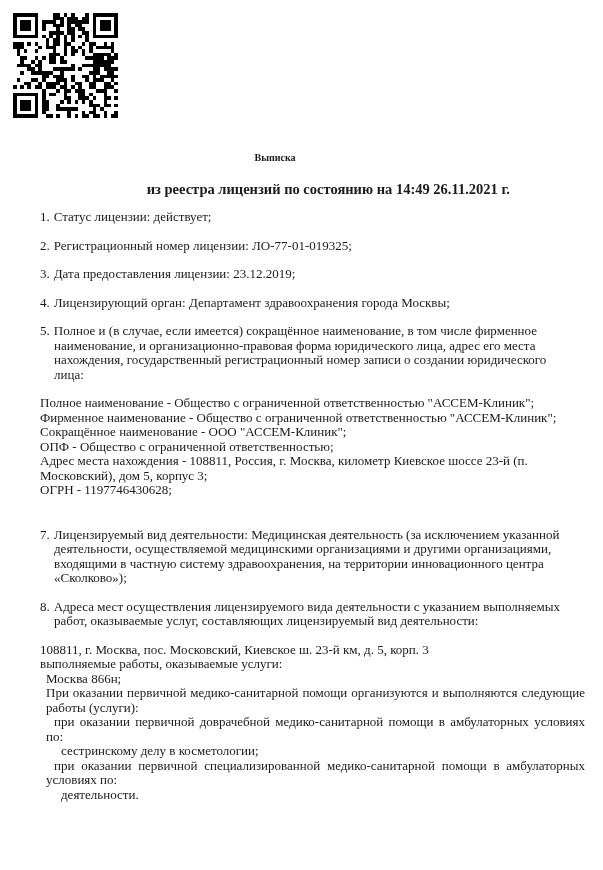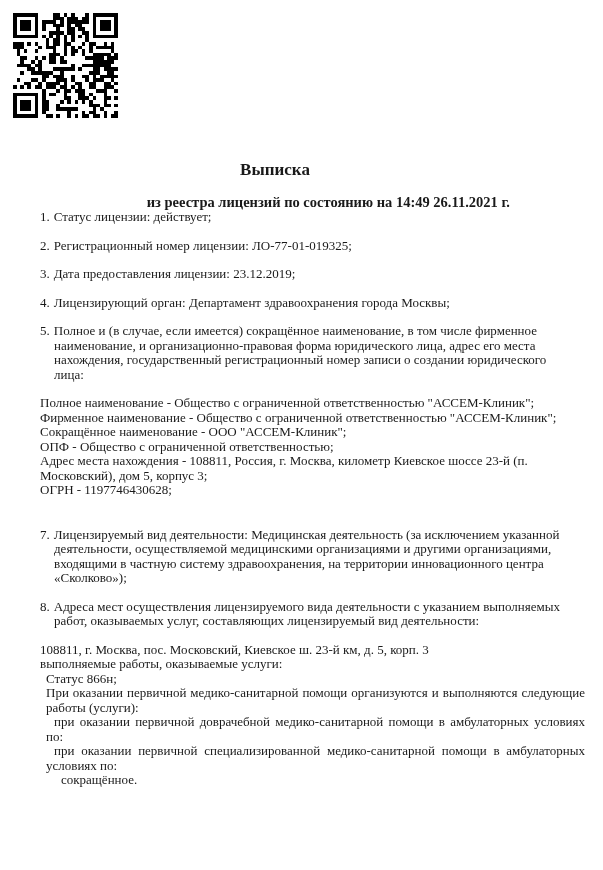--- a/index.html
+++ b/index.html
@@ -24,23 +24,23 @@
   }
   .qr svg { width: 100%; height: 100%; display: block; }
   .headings {
     position: absolute;
     top: 146px;
     left: 40px;
     width: 470px;
     text-align: center;
   }
   .doc-title {
-    font-size: 17px;
+    font-size: 10px;
     font-weight: bold;
-    margin: 16px;
+    margin: 4px;
     line-height: 16px;
   }
   .doc-subtitle {
     font-size: 14.5px;
     font-weight: bold;
     margin: 15px 0 0 0;
     line-height: 16px;
     text-align: right;
   }
   .body-text {
@@ -112,27 +112,28 @@
       <div>Адрес места нахождения - 108811, Россия, г. Москва, километр Киевское шоссе 23-й (п. Московский), дом 5, корпус 3;</div>
       <div>ОГРН - 1197746430628;</div>
     </div>
 
 
     <div class="num-item">
       <span class="num">7.</span><span>Лицензируемый вид деятельности: Медицинская деятельность (за исключением указанной деятельности, осуществляемой медицинскими организациями и другими организациями, входящими в частную систему здравоохранения, на территории инновационного центра «Сколково»);</span>
     </div>
 
     <div class="num-item">
-      <span class="num">8.</span><span>Адреса мест осуществления лицензируемого вида деятельности с указанием выполняемых работ, оказываемых услуг, составляющих лицензируемый вид деятельности:</span>
+      <span class="num">8.</span><span>Адреса мест осуществления лицензируемого вида деятельности с указанием выполняемых работ, оказываемые услуг, составляющих лицензируемый вид деятельности:</span>
     </div>
 
     <div class="works">
       <p>108811, г. Москва, пос. Московский, Киевское ш. 23-й км, д. 5, корп. 3</p>
       <p>выполняемые работы, оказываемые услуги:</p>
-      <p class="ind-1">Статус 866н;</p>
+      <p class="ind-1">Москва 866н;</p>
       <p class="ind-1 just">При оказании первичной медико-санитарной помощи организуются и выполняются следующие работы (услуги):</p>
       <p class="ind-2 just">при оказании первичной доврачебной медико-санитарной помощи в амбулаторных условиях по:</p>
+      <p class="ind-3">сестринскому делу в косметологии;</p>
       <p class="ind-2 just">при оказании первичной специализированной медико-санитарной помощи в амбулаторных условиях по:</p>
-      <p class="ind-3">сокращённое.</p>
+      <p class="ind-3">деятельности.</p>
     </div>
 
   </div>
 </div>
 
 </body></html>

